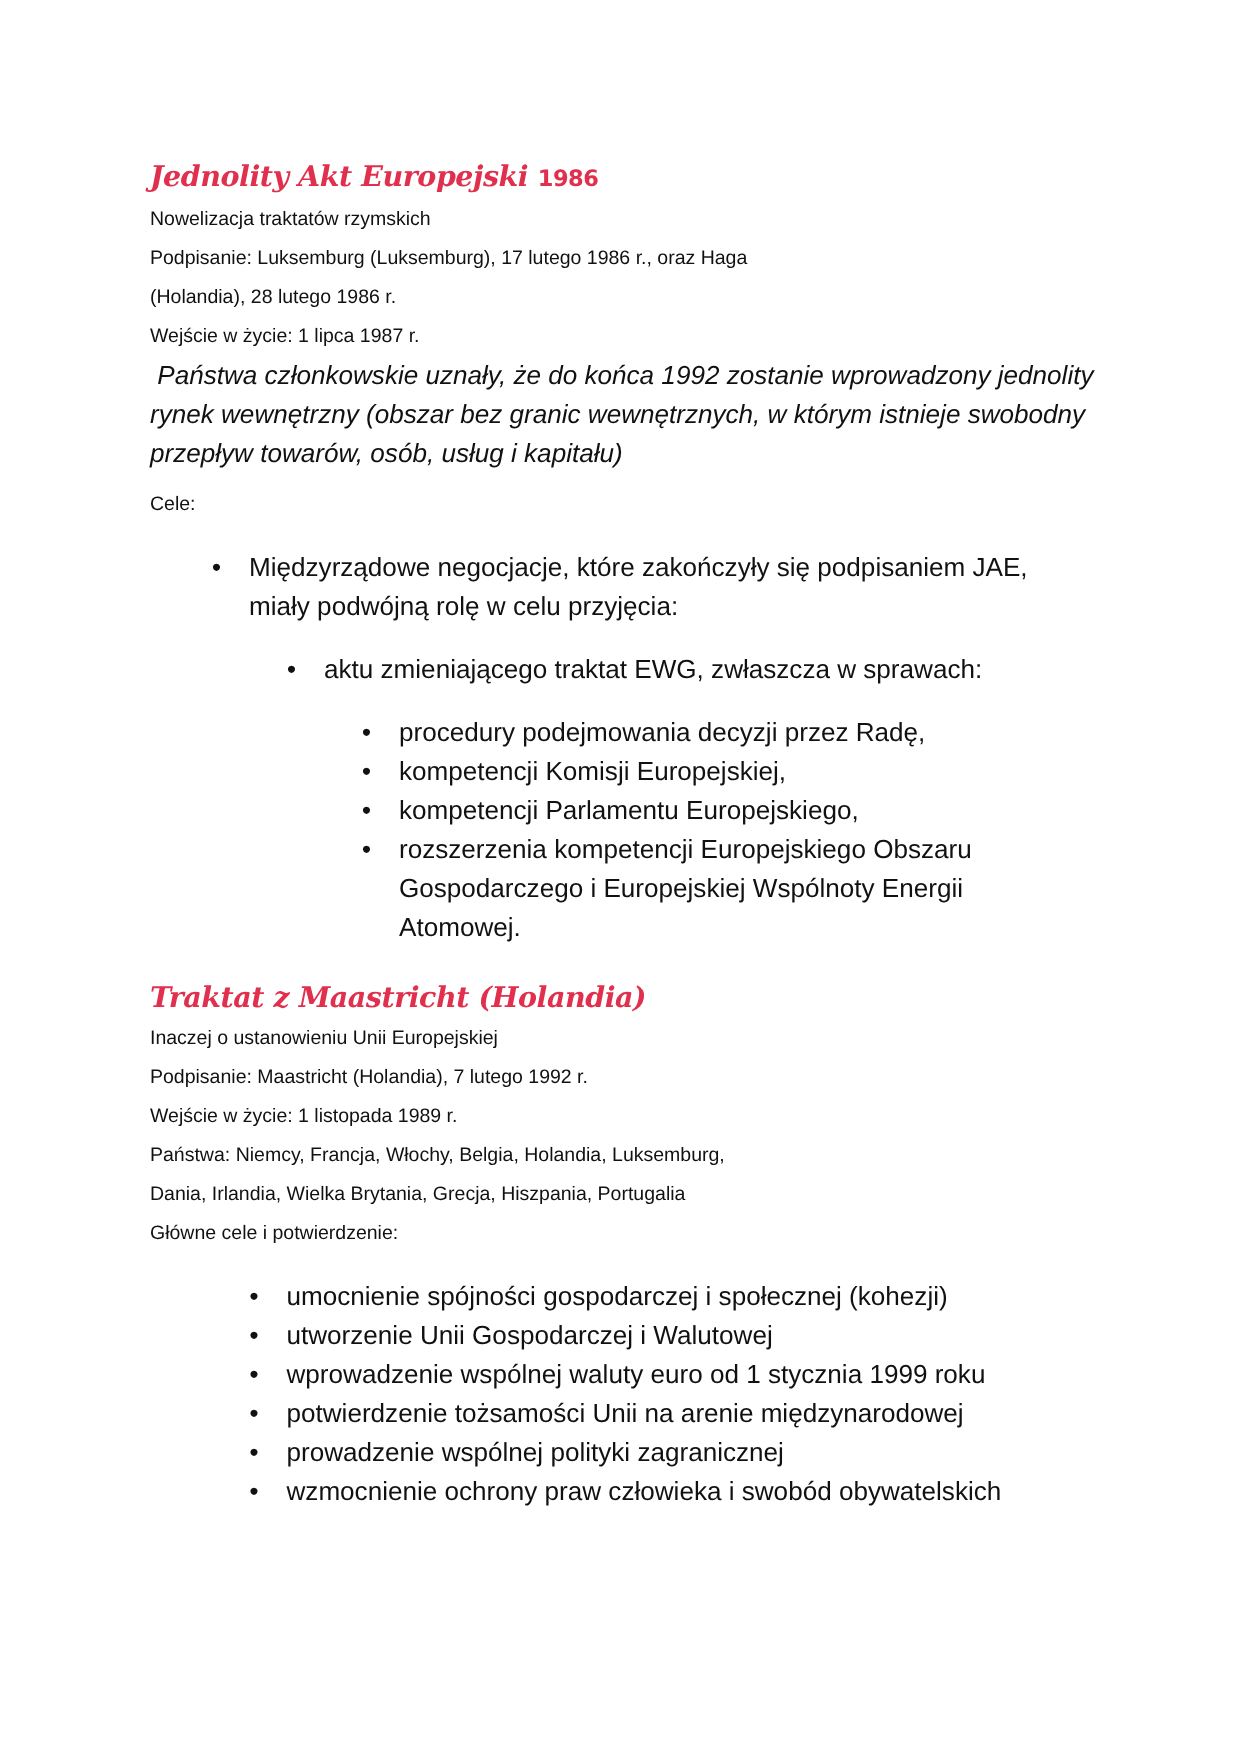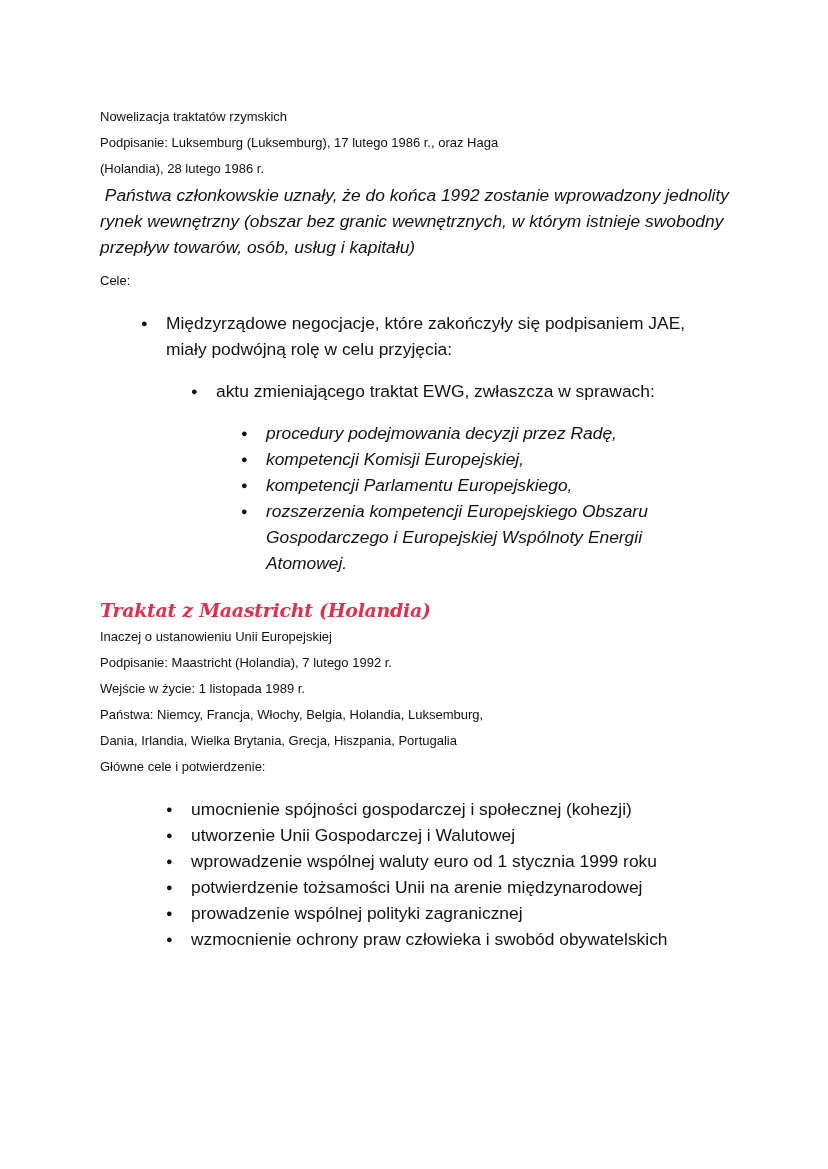--- a/index.html
+++ b/index.html
@@ -12,33 +12,38 @@
   .line { font-size: 13px; line-height: 26px; white-space: nowrap; }
   .para { font-size: 17.4px; line-height: 26px; font-style: italic; }
   .gap { height: 8px; }
   ul { margin: 16px; padding: 0; list-style: none; }
   li { font-size: 17.4px; line-height: 26px; position: relative; }
   li::before { content: "\25CF"; position: absolute; font-size: 11px; }
   .l1 { padding-left: 50px; }
   .l1::before { left: 25px; }
   .l2 { padding-left: 100px; }
   .l2::before { left: 75px; }
-  .l3 { padding-left: 150px; font-style: italic; }
+  .l3 { padding-left: 150px; }
   .l3::before { left: 125px; }
   .m1 { padding-left: 75px; }
   .m1::before { left: 50px; }
 </style>
 </head>
 <body>
 
 <div class="page">
 
+  <div class="heading">
+    <span>Jednolity Akt Europejski</span>
+    <span class="year">1986</span>
+  </div>
   <div class="line">Nowelizacja traktatów rzymskich</div>
   <div class="line">Podpisanie: Luksemburg (Luksemburg), 17 lutego 1986 r., oraz Haga</div>
   <div class="line">(Holandia), 28 lutego 1986 r.</div>
+  <div class="line">Wejście w życie: 1 lipca 1987 r.</div>
   <div class="para" style="white-space:pre-wrap;"> Państwa członkowskie uznały, że do końca 1992 zostanie wprowadzony jednolity rynek wewnętrzny (obszar bez granic wewnętrznych, w którym istnieje swobodny przepływ towarów, osób, usług i kapitału)</div>
   <div class="gap"></div>
   <div class="line">Cele:</div>
   <ul>
     <li class="l1">Międzyrządowe negocjacje, które zakończyły się podpisaniem JAE, miały podwójną rolę w celu przyjęcia:</li>
   </ul>
   <ul>
     <li class="l2">aktu zmieniającego traktat EWG, zwłaszcza w sprawach:</li>
   </ul>
   <ul>

